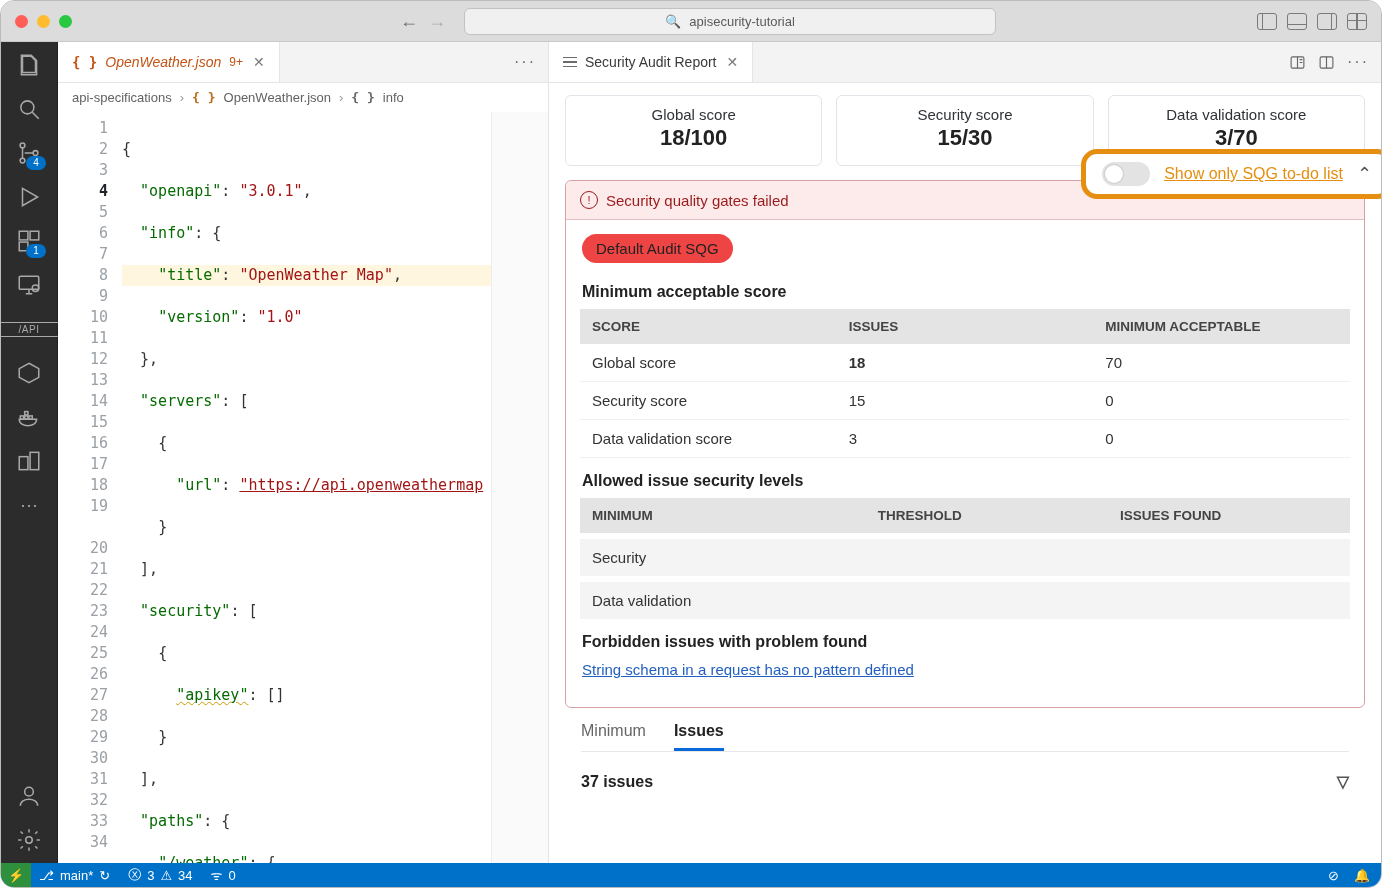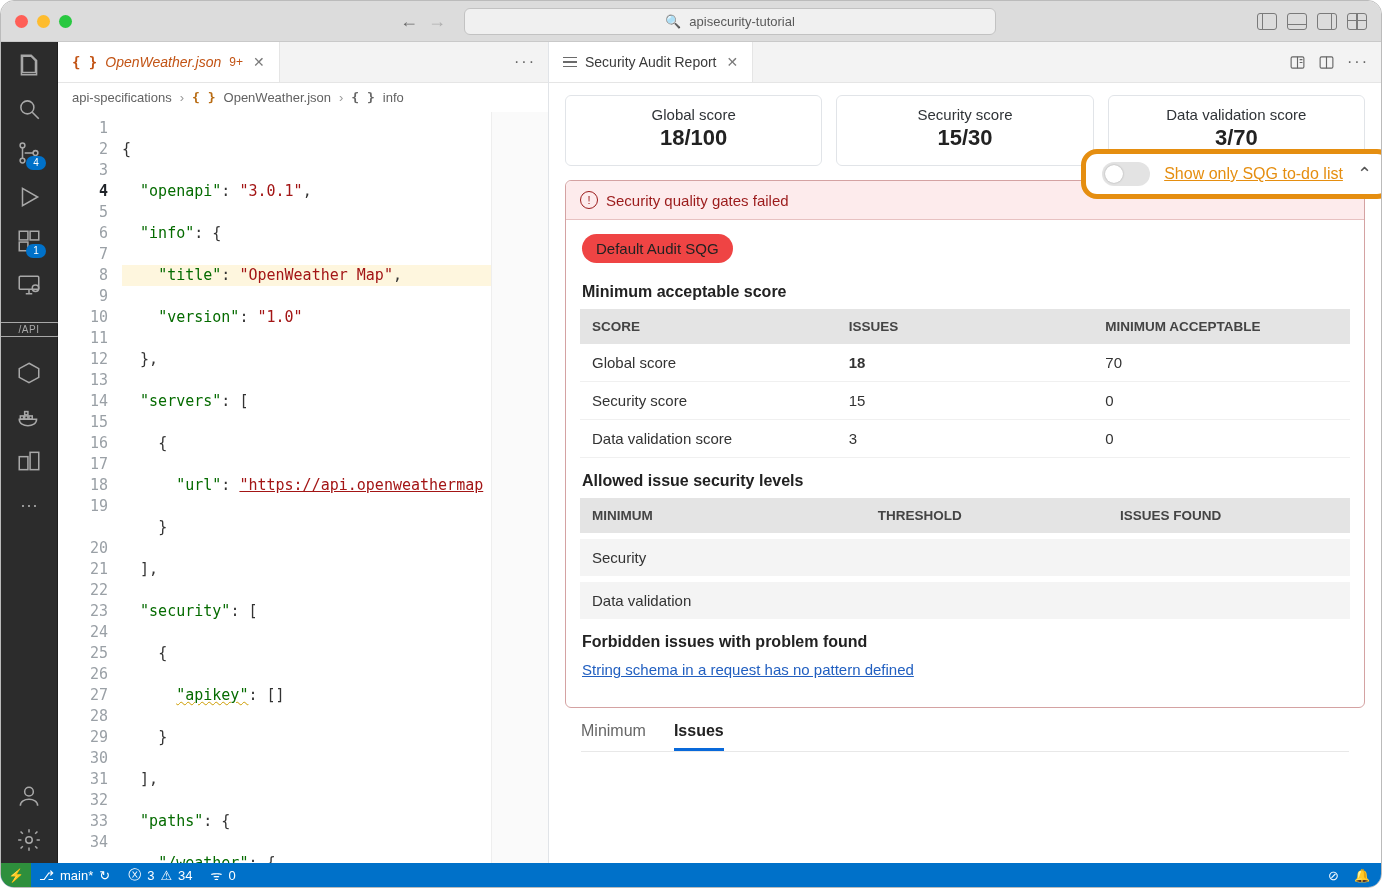--- a/index.html
+++ b/index.html
@@ -449,20 +449,24 @@
             <div class="section-h">Forbidden issues with problem found</div>
             <div class="linklist">
               <a href="#">String schema in a request has no pattern defined</a>
             </div>
           </div>
 
           <div class="pill-tabs">
             <div class="pt">Minimum</div>
             <div class="pt active">Issues</div>
           </div>
+          <div class="issues-row">
+            <span>37 issues</span>
+            <span style="color:#555">▽</span>
+          </div>
         </div>
       </div>
     </div>
   </div>
 
   <div class="statusbar">
     <div class="launch">
       <span class="sb-ico">⚡</span>
     </div>
     <div class="grp">

